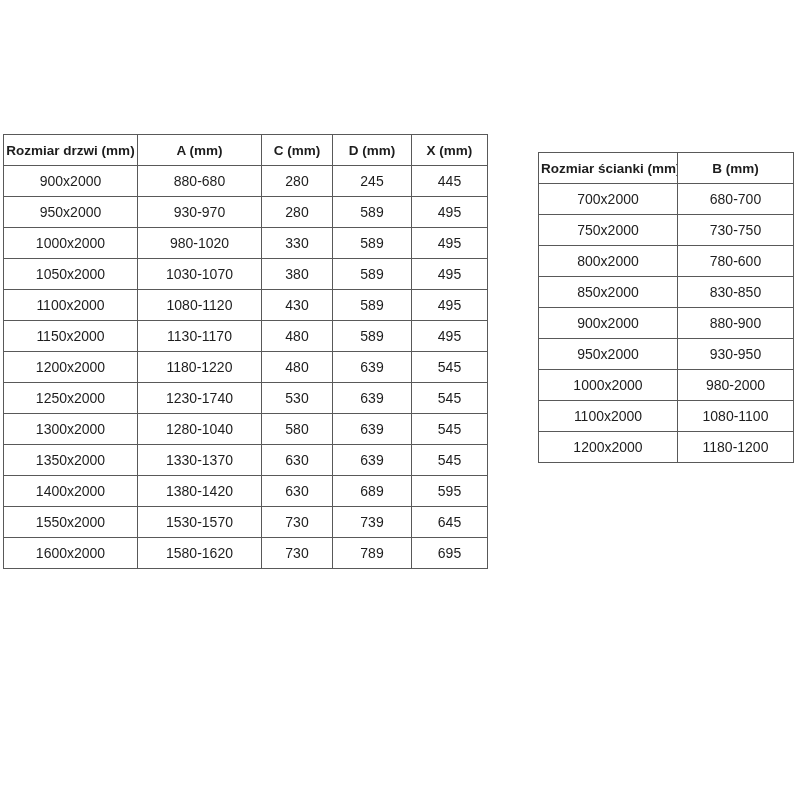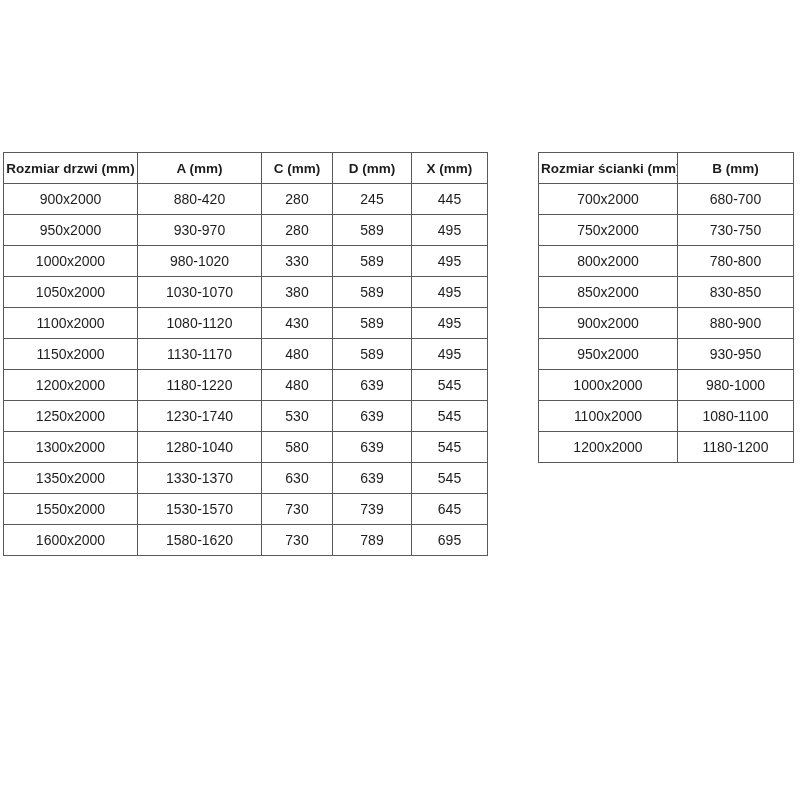--- a/index.html
+++ b/index.html
@@ -32,21 +32,21 @@
     white-space: nowrap;
     overflow: hidden;
   }
   table.spec-table th {
     font-weight: bold;
     font-size: 13.5px;
   }
   
   table.doors-table {
     left: 3px;
-    top: 152px;
+    top: 134px;
     width: 484px;
   }
   .doors-table col:nth-child(1) { width: 134px; }
   .doors-table col:nth-child(2) { width: 124px; }
   .doors-table col:nth-child(3) { width: 71px; }
   .doors-table col:nth-child(4) { width: 79px; }
   .doors-table col:nth-child(5) { width: 76px; }
   
   table.walls-table {
     left: 538px;
@@ -73,21 +73,21 @@
           <th>Rozmiar drzwi (mm)</th>
           <th>A (mm)</th>
           <th>C (mm)</th>
           <th>D (mm)</th>
           <th>X (mm)</th>
         </tr>
       </thead>
       <tbody>
         <tr>
           <td>900x2000</td>
-          <td>880-420</td>
+          <td>880-680</td>
           <td>280</td>
           <td>245</td>
           <td>445</td>
         </tr>
         <tr>
           <td>950x2000</td>
           <td>930-970</td>
           <td>280</td>
           <td>589</td>
           <td>495</td>
@@ -140,20 +140,27 @@
           <td>580</td>
           <td>639</td>
           <td>545</td>
         </tr>
         <tr>
           <td>1350x2000</td>
           <td>1330-1370</td>
           <td>630</td>
           <td>639</td>
           <td>545</td>
+        </tr>
+        <tr>
+          <td>1400x2000</td>
+          <td>1380-1420</td>
+          <td>630</td>
+          <td>689</td>
+          <td>595</td>
         </tr>
         <tr>
           <td>1550x2000</td>
           <td>1530-1570</td>
           <td>730</td>
           <td>739</td>
           <td>645</td>
         </tr>
         <tr>
           <td>1600x2000</td>
@@ -180,37 +187,37 @@
         <tr>
           <td>700x2000</td>
           <td>680-700</td>
         </tr>
         <tr>
           <td>750x2000</td>
           <td>730-750</td>
         </tr>
         <tr>
           <td>800x2000</td>
-          <td>780-800</td>
+          <td>780-600</td>
         </tr>
         <tr>
           <td>850x2000</td>
           <td>830-850</td>
         </tr>
         <tr>
           <td>900x2000</td>
           <td>880-900</td>
         </tr>
         <tr>
           <td>950x2000</td>
           <td>930-950</td>
         </tr>
         <tr>
           <td>1000x2000</td>
-          <td>980-1000</td>
+          <td>980-2000</td>
         </tr>
         <tr>
           <td>1100x2000</td>
           <td>1080-1100</td>
         </tr>
         <tr>
           <td>1200x2000</td>
           <td>1180-1200</td>
         </tr>
       </tbody>

